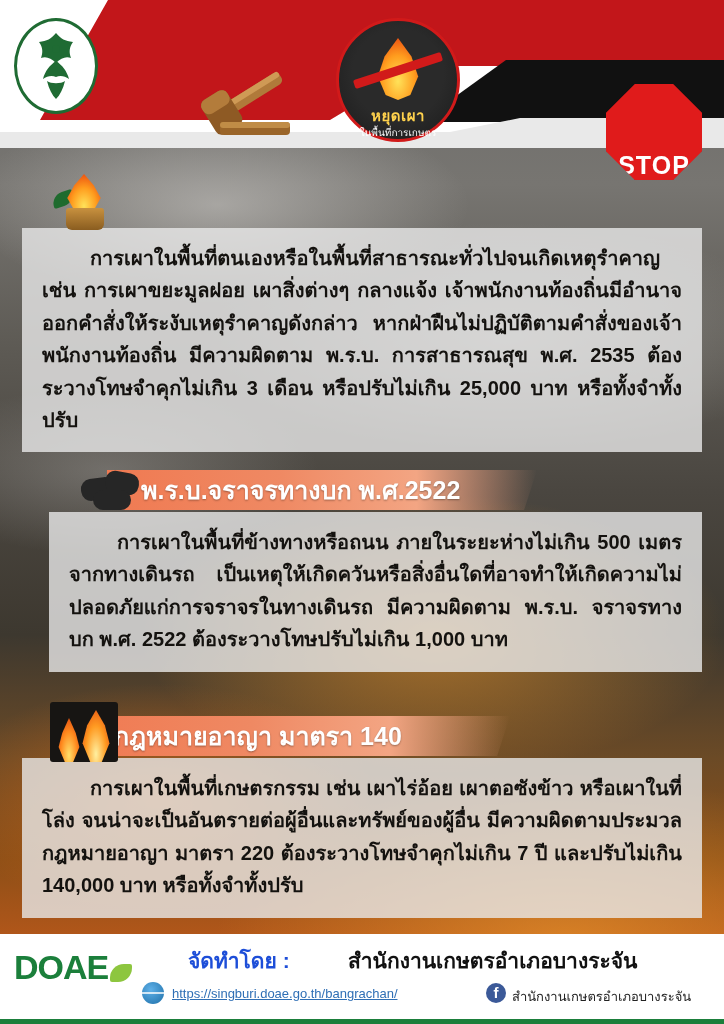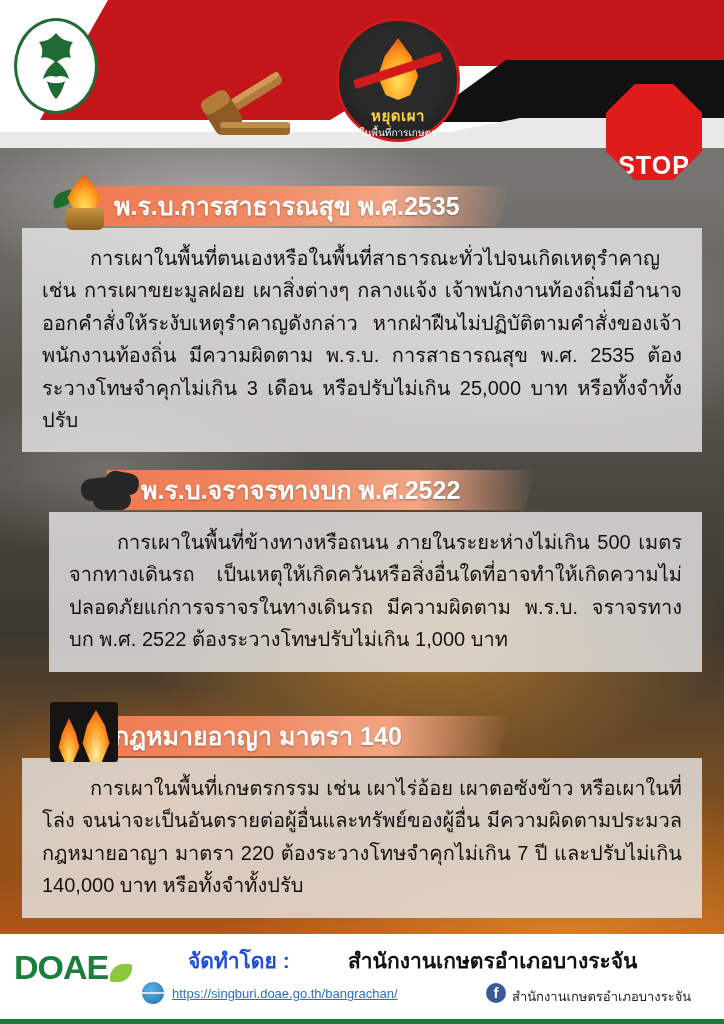--- a/index.html
+++ b/index.html
@@ -139,20 +139,21 @@
     margin-top: -4px;
   }
   .panel p {
     margin: 0;
     font-size: 20px;
     line-height: 1.62;
     color: #14120f;
     text-align: justify;
     text-indent: 48px;
     word-break: break-word;
+    font-weight: bold;
   }
 
   
   .icon-fire-basket { position:relative; width:68px; height:60px; }
   .icon-fire-basket .basket {
     position:absolute; left:16px; bottom:2px; width:38px; height:22px;
     background: linear-gradient(180deg,#c8913f,#8a5d20); border-radius: 3px 3px 6px 6px;
   }
   .icon-fire-basket .fl {
     position:absolute; left:12px; bottom:18px; width:44px; height:40px;
@@ -281,23 +282,20 @@
   <span>STOP</span>
 </div>
 
 <div class="section sec1">
   <div class="banner">
     <div class="icon icon-fire-basket">
       <div class="leaf"></div>
       <div class="fl"></div>
       <div class="basket"></div>
     </div>
-    <div class="bar">
-      <div class="txt">พ.ร.บ.การสาธารณสุข พ.ศ.2535</div>
-    </div>
   </div>
   <div class="panel">
     <p>การเผาในพื้นที่ตนเองหรือในพื้นที่สาธารณะทั่วไปจนเกิดเหตุรำคาญ เช่น การเผาขยะมูลฝอย เผาสิ่งต่างๆ กลางแจ้ง เจ้าพนักงานท้องถิ่นมีอำนาจออกคำสั่งให้ระงับเหตุรำคาญดังกล่าว หากฝ่าฝืนไม่ปฏิบัติตามคำสั่งของเจ้าพนักงานท้องถิ่น มีความผิดตาม พ.ร.บ. การสาธารณสุข พ.ศ. 2535 ต้องระวางโทษจำคุกไม่เกิน 3 เดือน หรือปรับไม่เกิน 25,000 บาท หรือทั้งจำทั้งปรับ</p>
   </div>
 </div>
 
 <div class="section sec2">
   <div class="banner">
     <div class="icon icon-charcoal">
       <div class="lump l1"></div>

